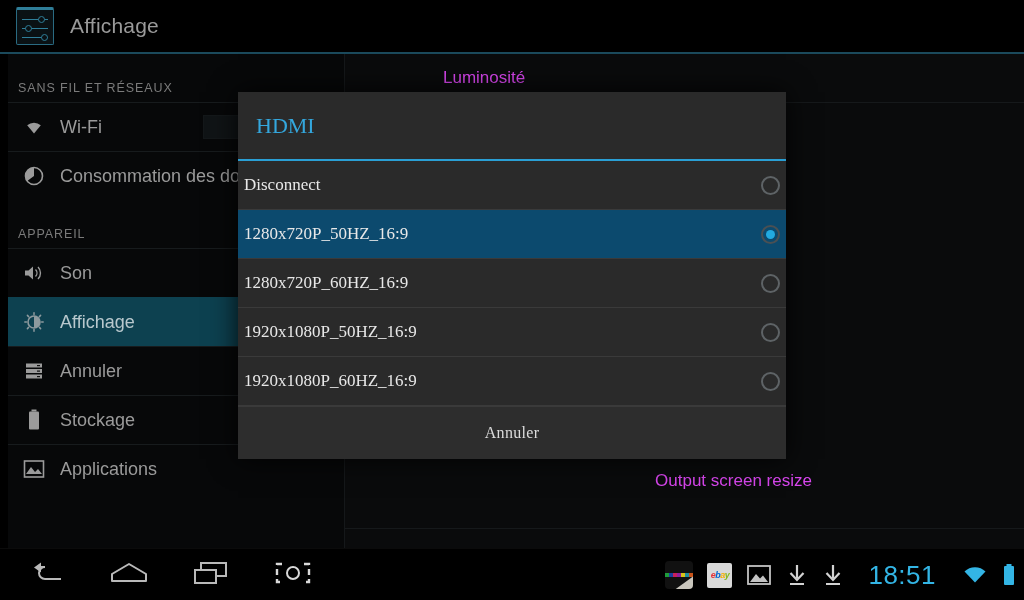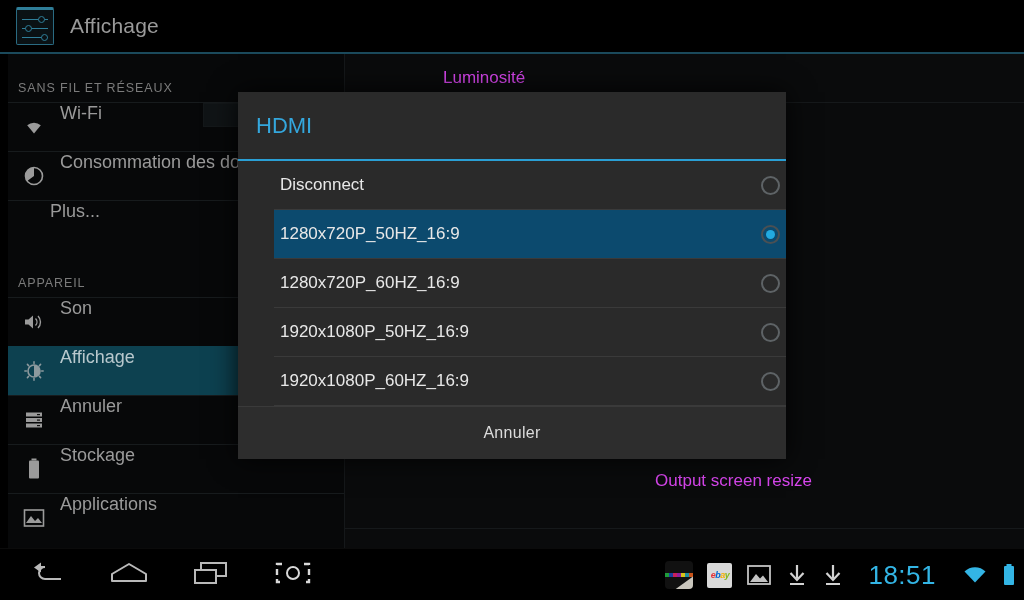--- a/index.html
+++ b/index.html
@@ -62,20 +62,21 @@
     padding: 0 0 0 10px;
     height: 48px;
     display: flex;
     align-items: flex-end;
     padding-bottom: 7px;
     text-transform: uppercase;
   }
   .side-item {
     height: 49px;
     display: flex;
+    align-items: center;
     border-top: 1px solid #171b1d;
     position: relative;
     padding-left: 10px;
   }
   .side-item.selected { background: #0d4150; border-top-color: #0d4150; }
   .side-item.noicon { padding-left: 42px; }
   .si-icon {
     width: 32px;
     display: flex;
     align-items: center;
@@ -120,40 +121,40 @@
   .content-spacer { height: 330px; }
 
   
   #dialog {
     position: absolute;
     left: 238px; top: 92px;
     width: 548px;
     background: #2a2a2a;
     box-shadow: 0 0 26px rgba(0,0,0,0.85);
     z-index: 30;
+    font-family: Liberation Serif, serif;
   }
   #dlg-title-wrap {
     height: 69px;
     display: flex;
     align-items: center;
     padding-left: 18px;
     border-bottom: 2px solid #2a9fd4;
   }
   #dlg-title {
     color: #34a7dd;
     font-size: 22px;
   }
   .dlg-item {
     height: 49px;
     display: flex;
     align-items: center;
     padding: 0 6px;
     border-bottom: 1px solid #3a3a3a;
     background: #2a2a2a;
-    margin-left: 36px;
   }
   .dlg-item.sel { background: #0c4a6e; }
   .dlg-label {
     color: #e8e8e8;
     font-size: 17px;
     flex: 1;
   }
   .radio {
     width: 19px; height: 19px;
     border-radius: 50%;
@@ -281,23 +282,20 @@
     <div class="side-item">
       <div class="si-icon">
         <svg width="20" height="20" viewBox="0 0 20 20">
           <circle cx="10" cy="10" r="8.5" fill="none" stroke="#9b9b9b" stroke-width="1.6"></circle>
           <path d="M10 10 L10 1.5 A8.5 8.5 0 0 0 3.2 15 Z" fill="#9b9b9b"></path>
         </svg>
       </div>
       <div class="si-label">Consommation des donn</div>
     </div>
 
-    <div class="side-item noicon">
-      <div class="si-label">Plus...</div>
-    </div>
 
     <div class="side-header">APPAREIL</div>
 
     <div class="side-item">
       <div class="si-icon">
         <svg width="22" height="18" viewBox="0 0 22 18">
           <path d="M2 6.5 h3.5 L10 2.5 v13 L5.5 11.5 H2 Z" fill="#9b9b9b"></path>
           <path d="M12.5 5.5 a5 5 0 0 1 0 7" fill="none" stroke="#9b9b9b" stroke-width="1.4"></path>
           <path d="M15 3 a8.5 8.5 0 0 1 0 12" fill="none" stroke="#9b9b9b" stroke-width="1.4"></path>
         </svg>

